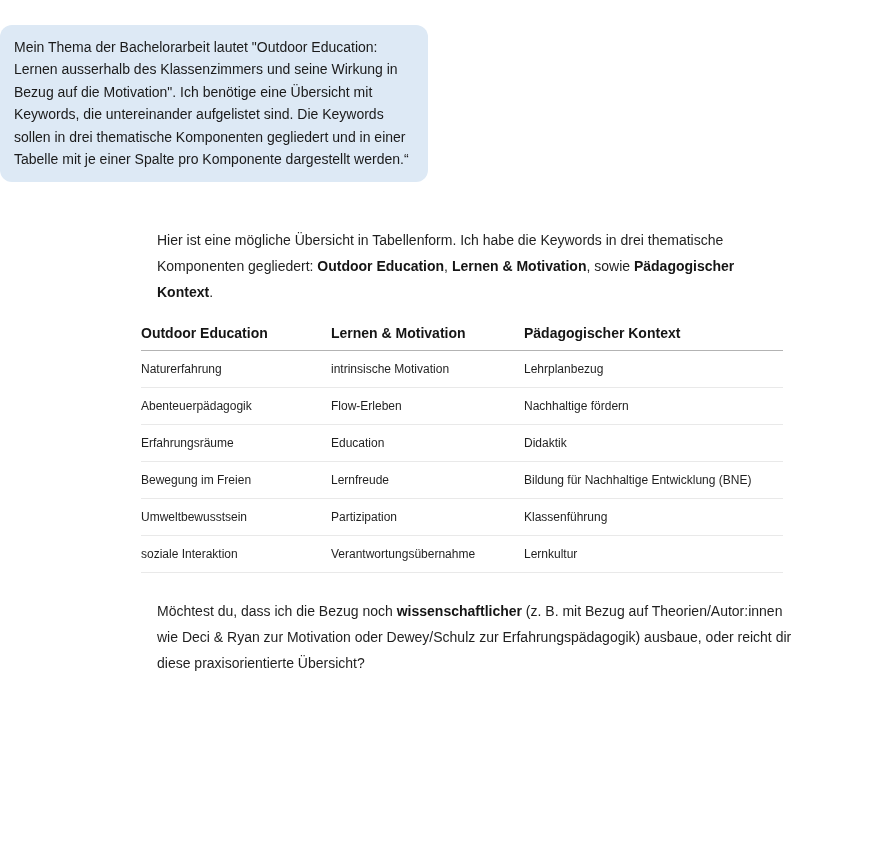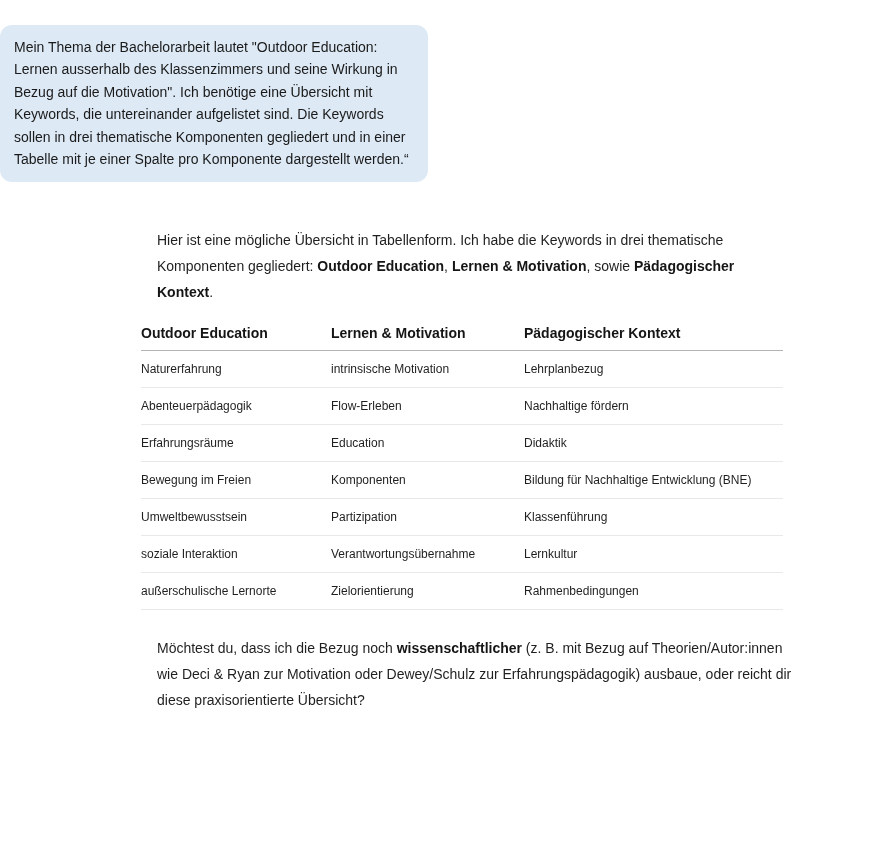--- a/index.html
+++ b/index.html
@@ -95,36 +95,31 @@
           <td>Flow-Erleben</td>
           <td>Nachhaltige fördern</td>
         </tr>
         <tr>
           <td>Erfahrungsräume</td>
           <td>Education</td>
           <td>Didaktik</td>
         </tr>
         <tr>
           <td>Bewegung im Freien</td>
-          <td>Komponenten</td>
+          <td>Lernfreude</td>
           <td>Bildung für Nachhaltige Entwicklung (BNE)</td>
         </tr>
         <tr>
           <td>Umweltbewusstsein</td>
           <td>Partizipation</td>
           <td>Klassenführung</td>
         </tr>
         <tr>
           <td>soziale Interaktion</td>
           <td>Verantwortungsübernahme</td>
           <td>Lernkultur</td>
         </tr>
-        <tr>
-          <td>außerschulische Lernorte</td>
-          <td>Zielorientierung</td>
-          <td>Rahmenbedingungen</td>
-        </tr>
       </tbody>
   </table>
 
   <p class="closing"><span>Möchtest du, dass ich die Bezug noch </span><b>wissenschaftlicher</b><span> (z. B. mit Bezug auf Theorien/Autor:innen wie Deci &amp; Ryan zur Motivation oder Dewey/Schulz zur Erfahrungspädagogik) ausbaue, oder reicht dir diese praxisorientierte Übersicht?</span></p>
 
 </div>
 
 </body></html>

